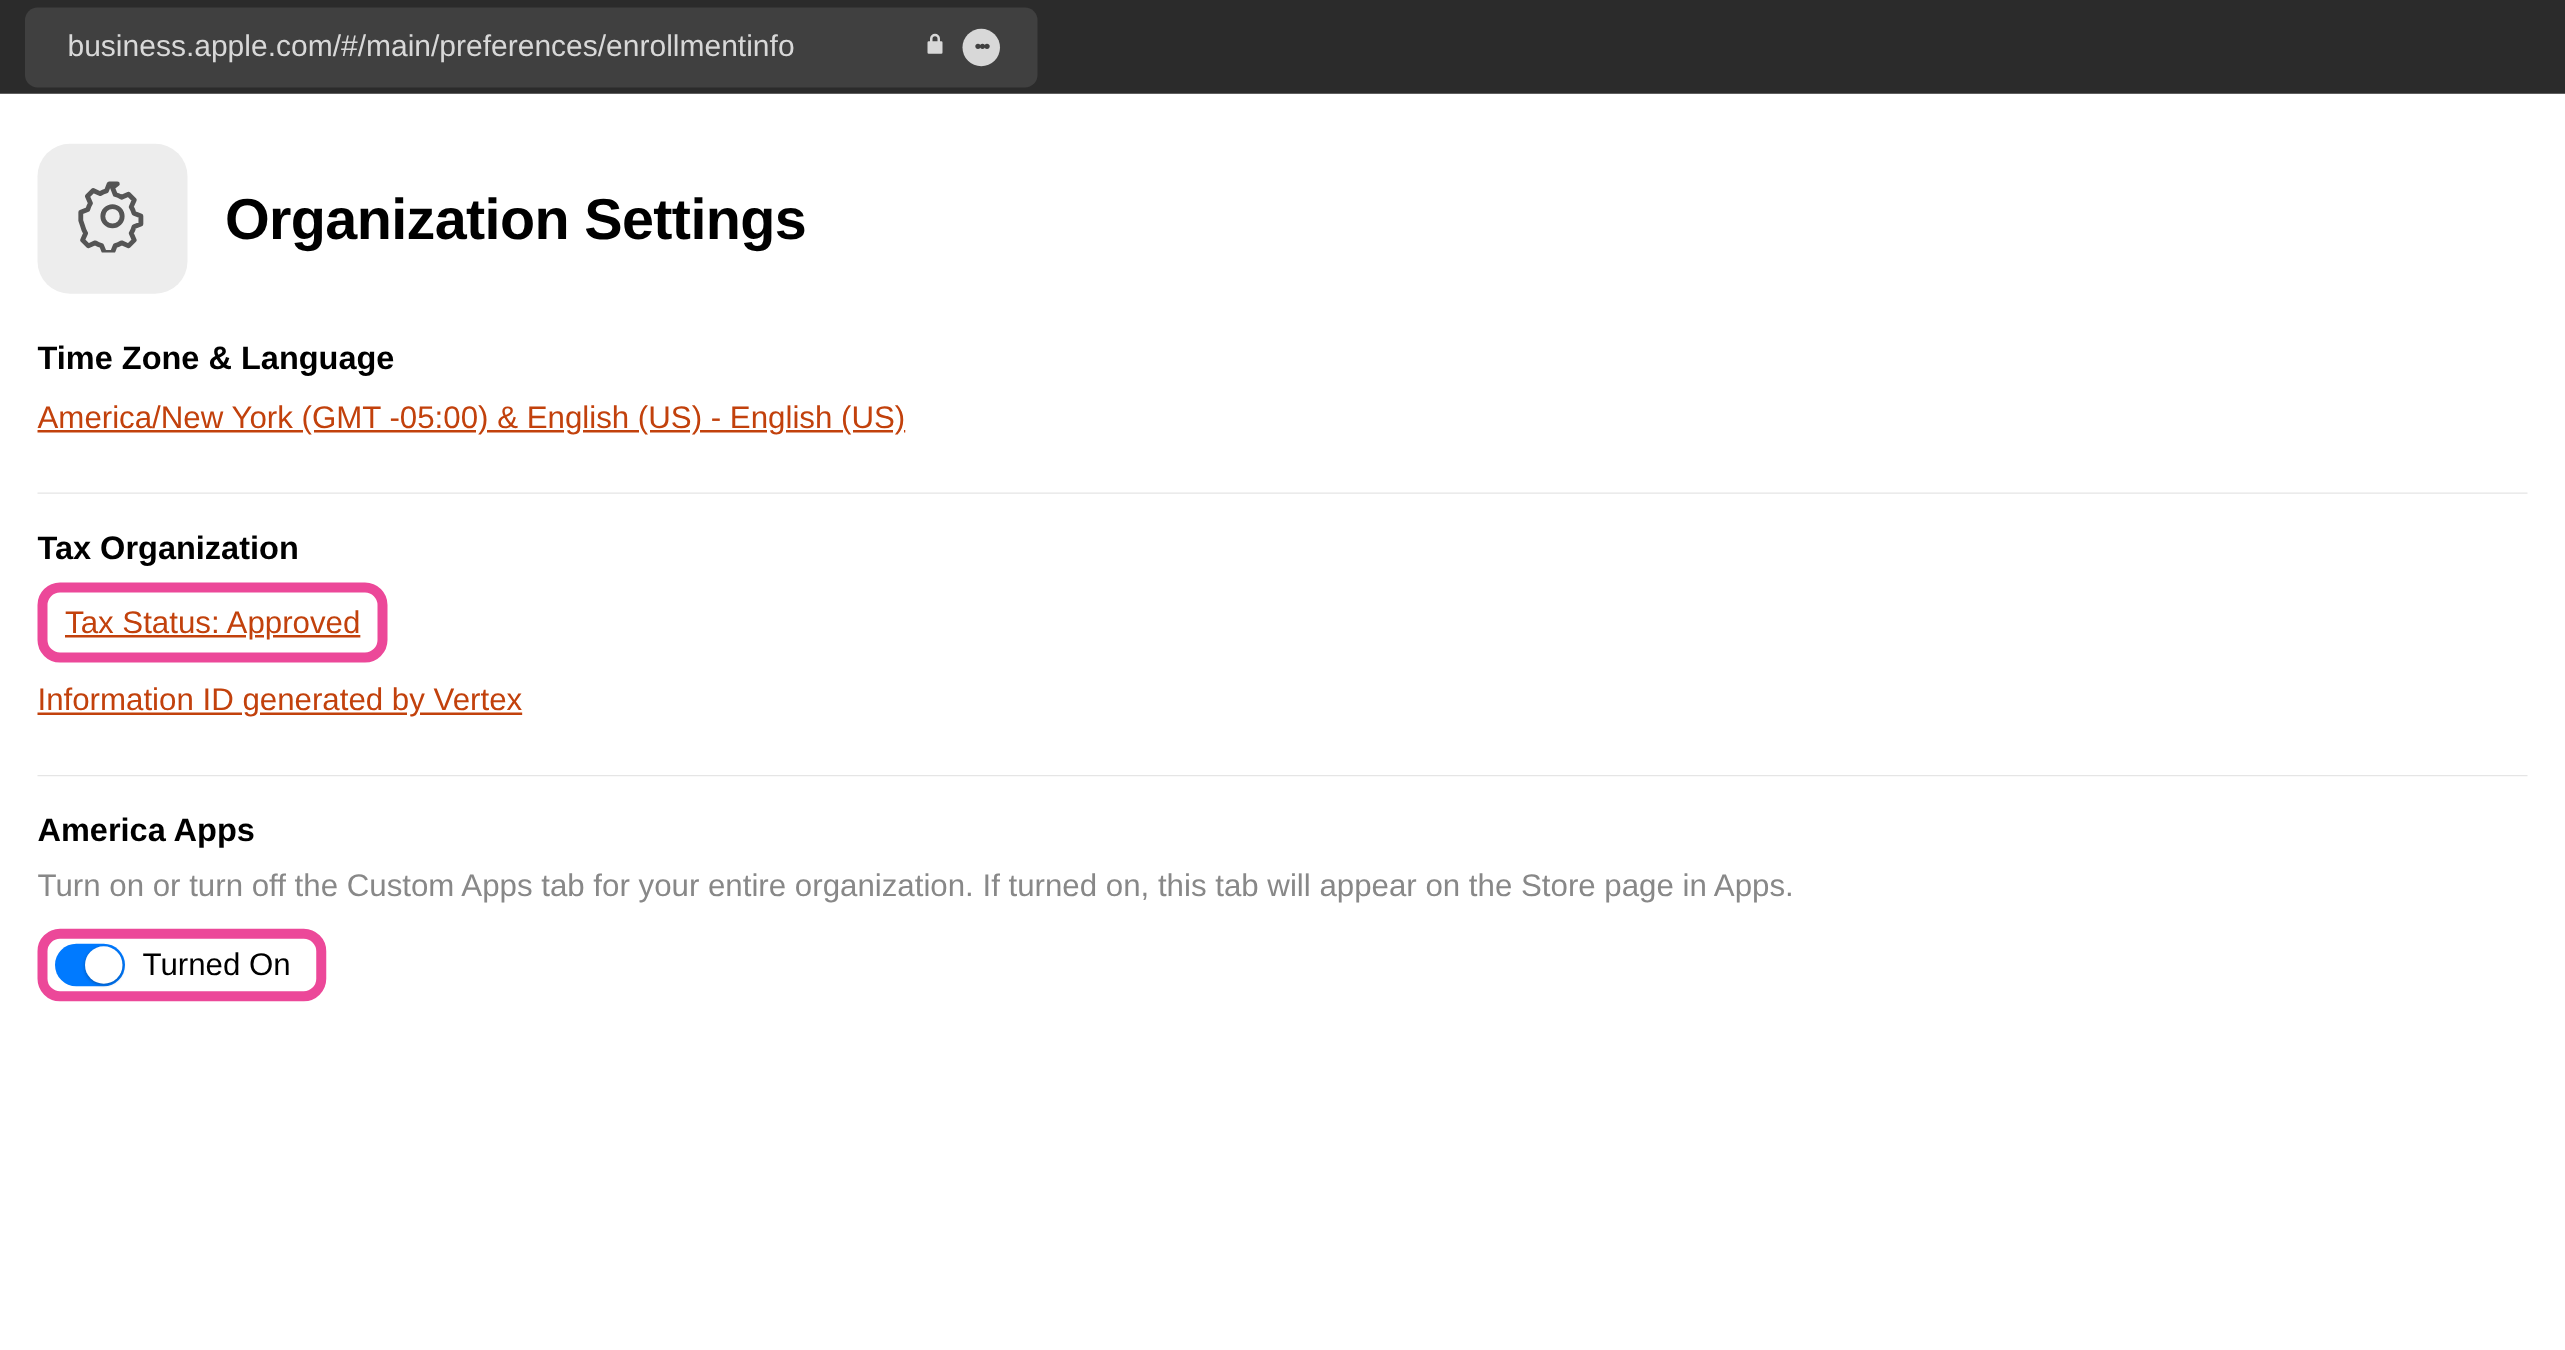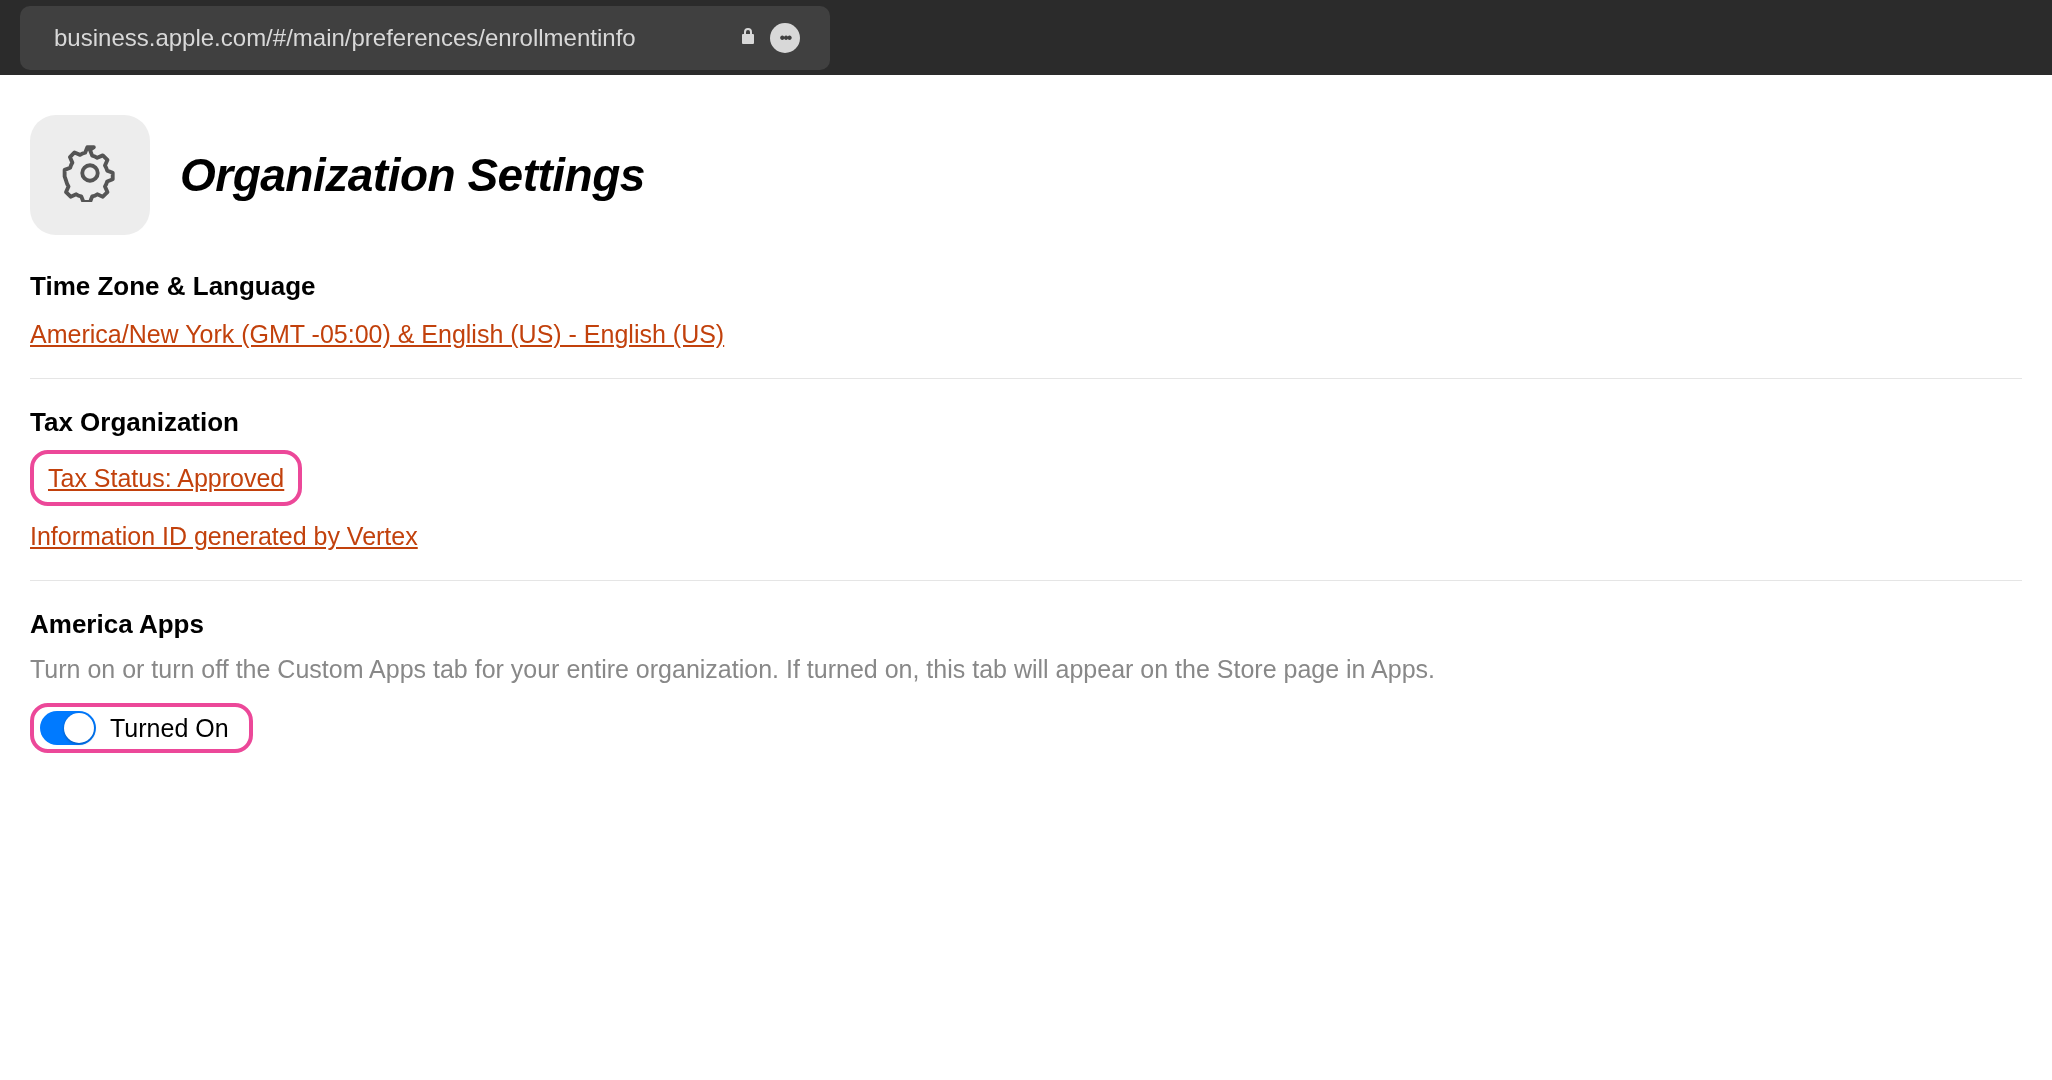--- a/index.html
+++ b/index.html
@@ -60,39 +60,38 @@
     }
     
     .content {
       padding: 40px 30px;
     }
     .header-row {
       display: flex;
       align-items: center;
       gap: 30px;
       margin-bottom: 36px;
-      font-style: italic;
     }
     .gear-box {
       width: 120px;
       height: 120px;
       background: #ededed;
       border-radius: 26px;
       display: flex;
       align-items: center;
       justify-content: center;
     }
     .page-title {
       font-size: 46px;
       font-weight: 700;
       color: #000;
       letter-spacing: -0.5px;
     }
     .section {
-      padding-bottom: 24px;
+      padding-bottom: 40px;
       border-bottom: 1px solid #e5e5e5;
       margin-bottom: 28px;
     }
     .section:last-child {
       border-bottom: none;
     }
     .section-heading {
       font-size: 26px;
       font-weight: 700;
       color: #000;
@@ -104,21 +103,21 @@
       line-height: 1.4;
       margin-bottom: 16px;
     }
     .section-value {
       font-size: 25px;
       color: #c2410c;
       line-height: 1.6;
       text-decoration: underline;
     }
     .highlight-box {
-      border: 4px solid #ec4899;
+      border: 8px solid #ec4899;
       border-radius: 18px;
       display: inline-block;
       padding: 4px 14px;
     }
     .tax-status-row {
       margin-bottom: 10px;
     }
     .toggle-row {
       display: inline-flex;
       align-items: center;

